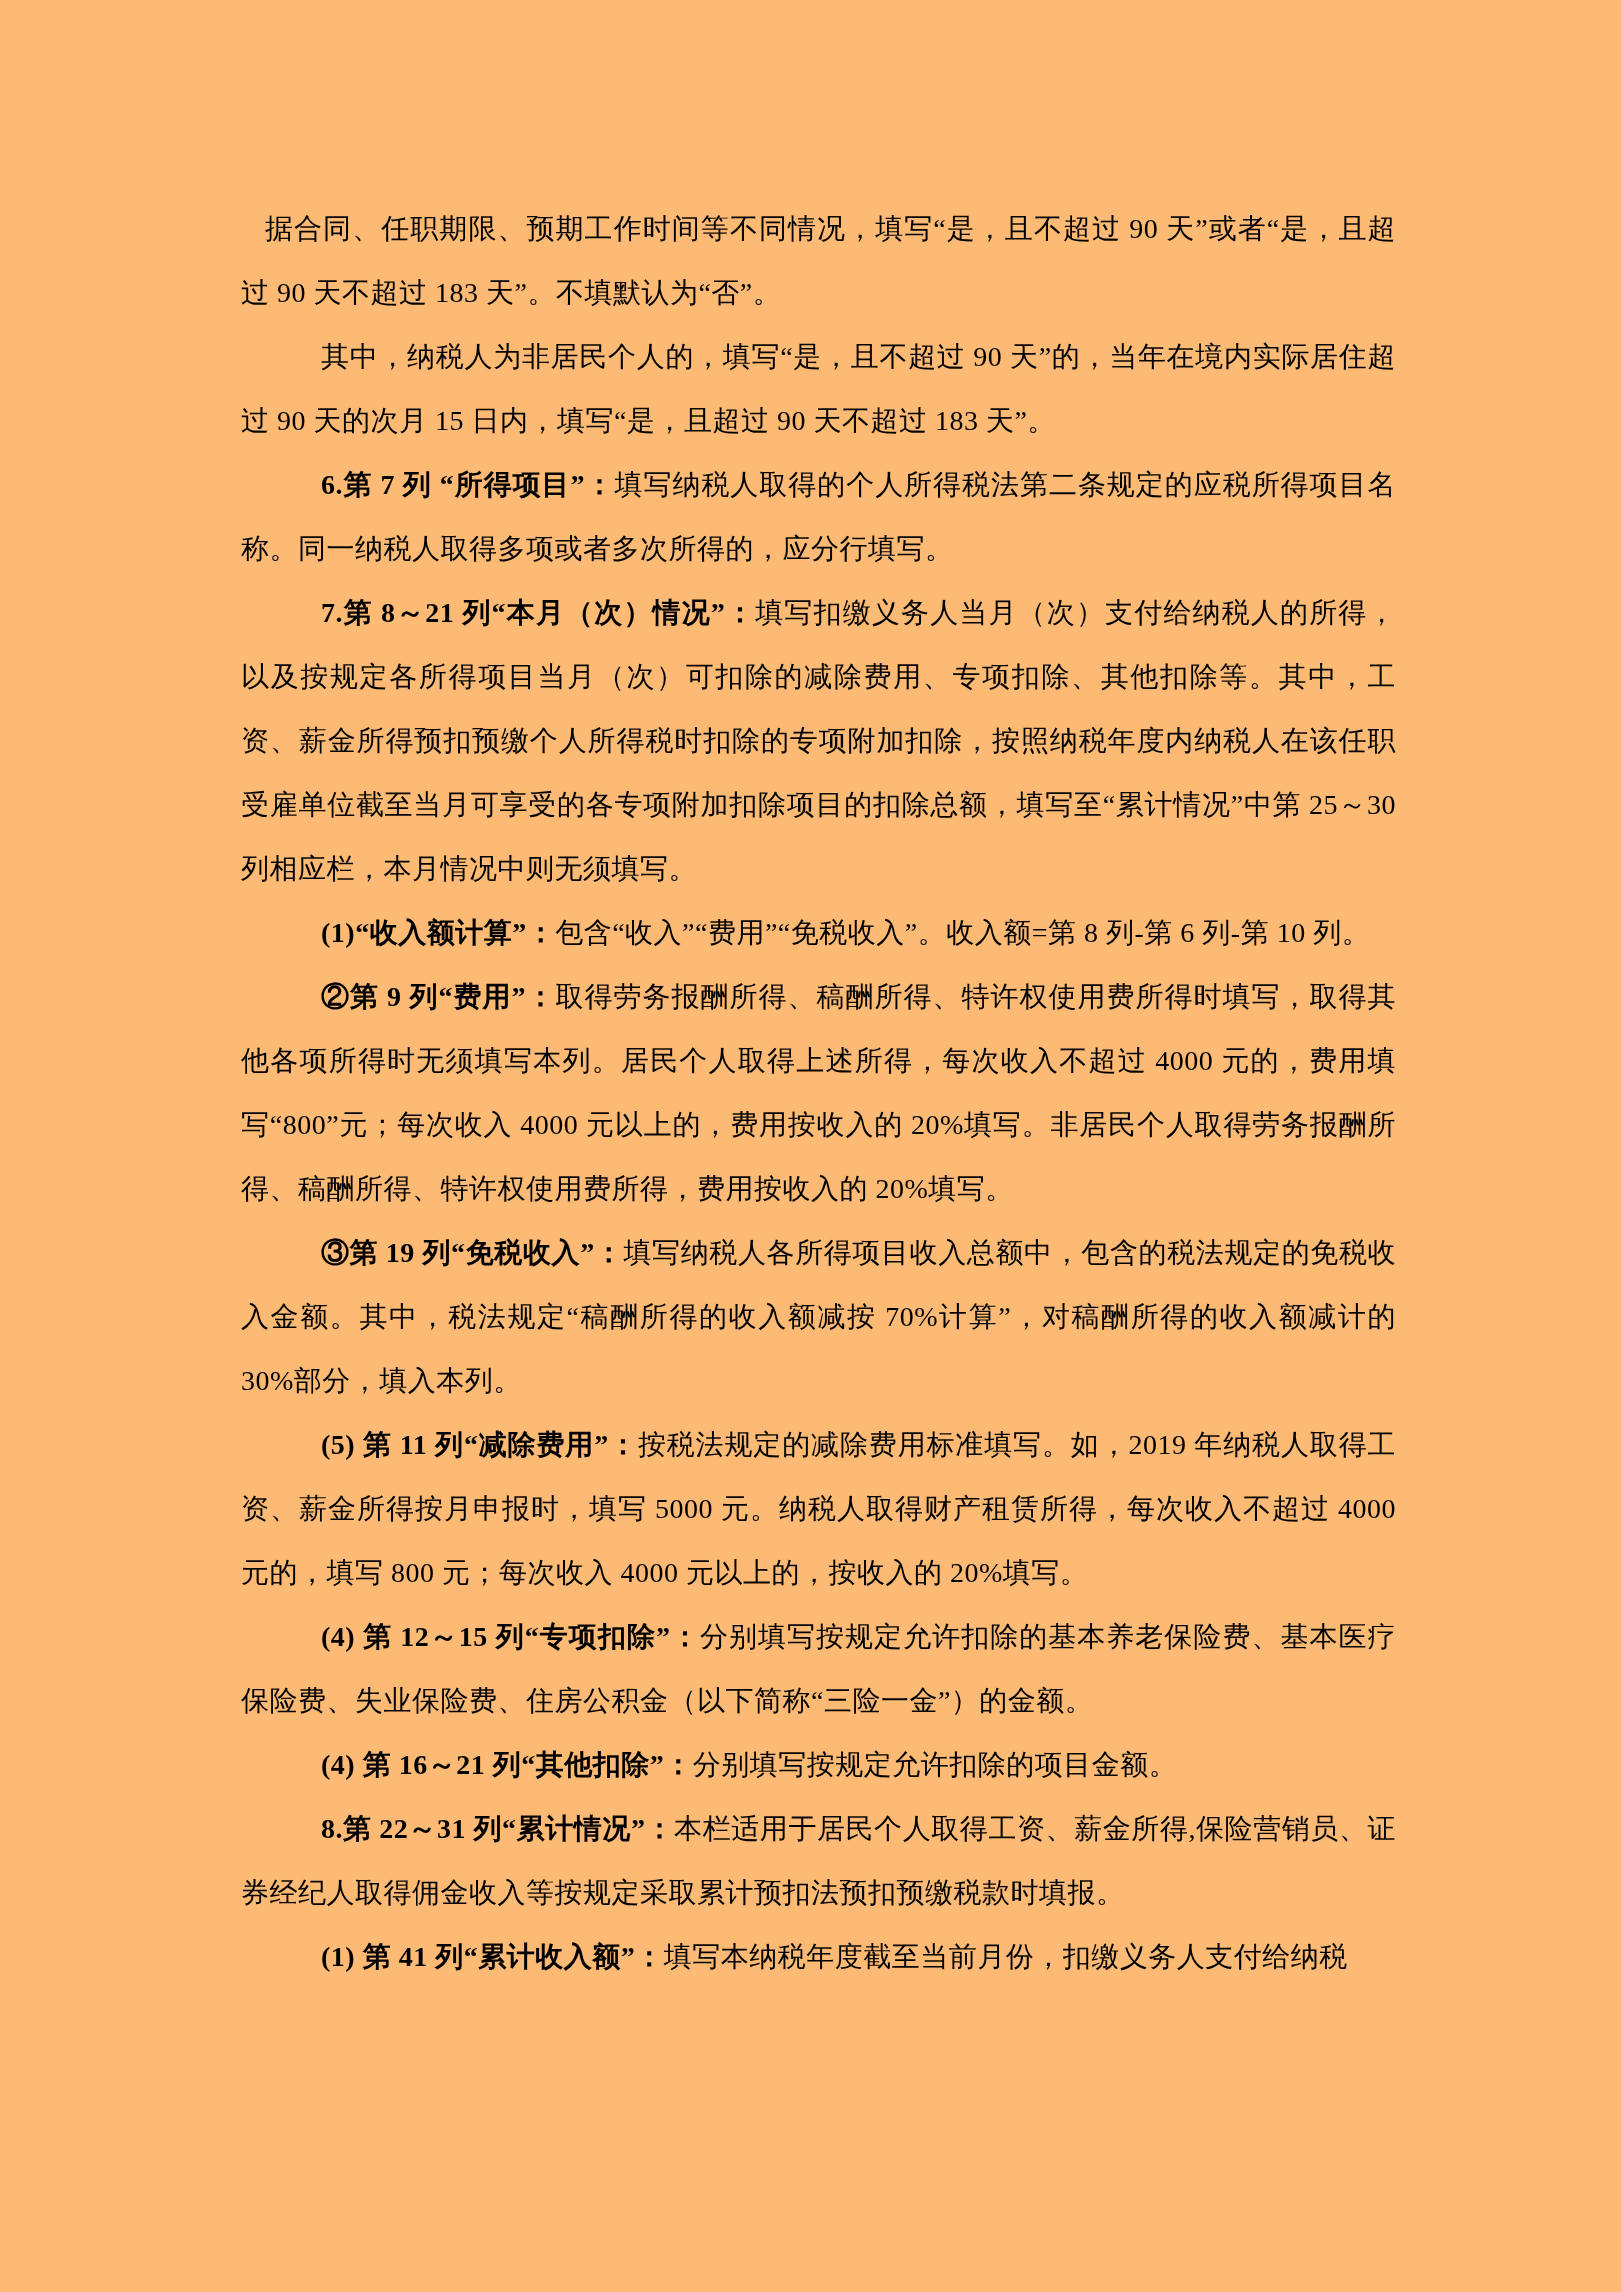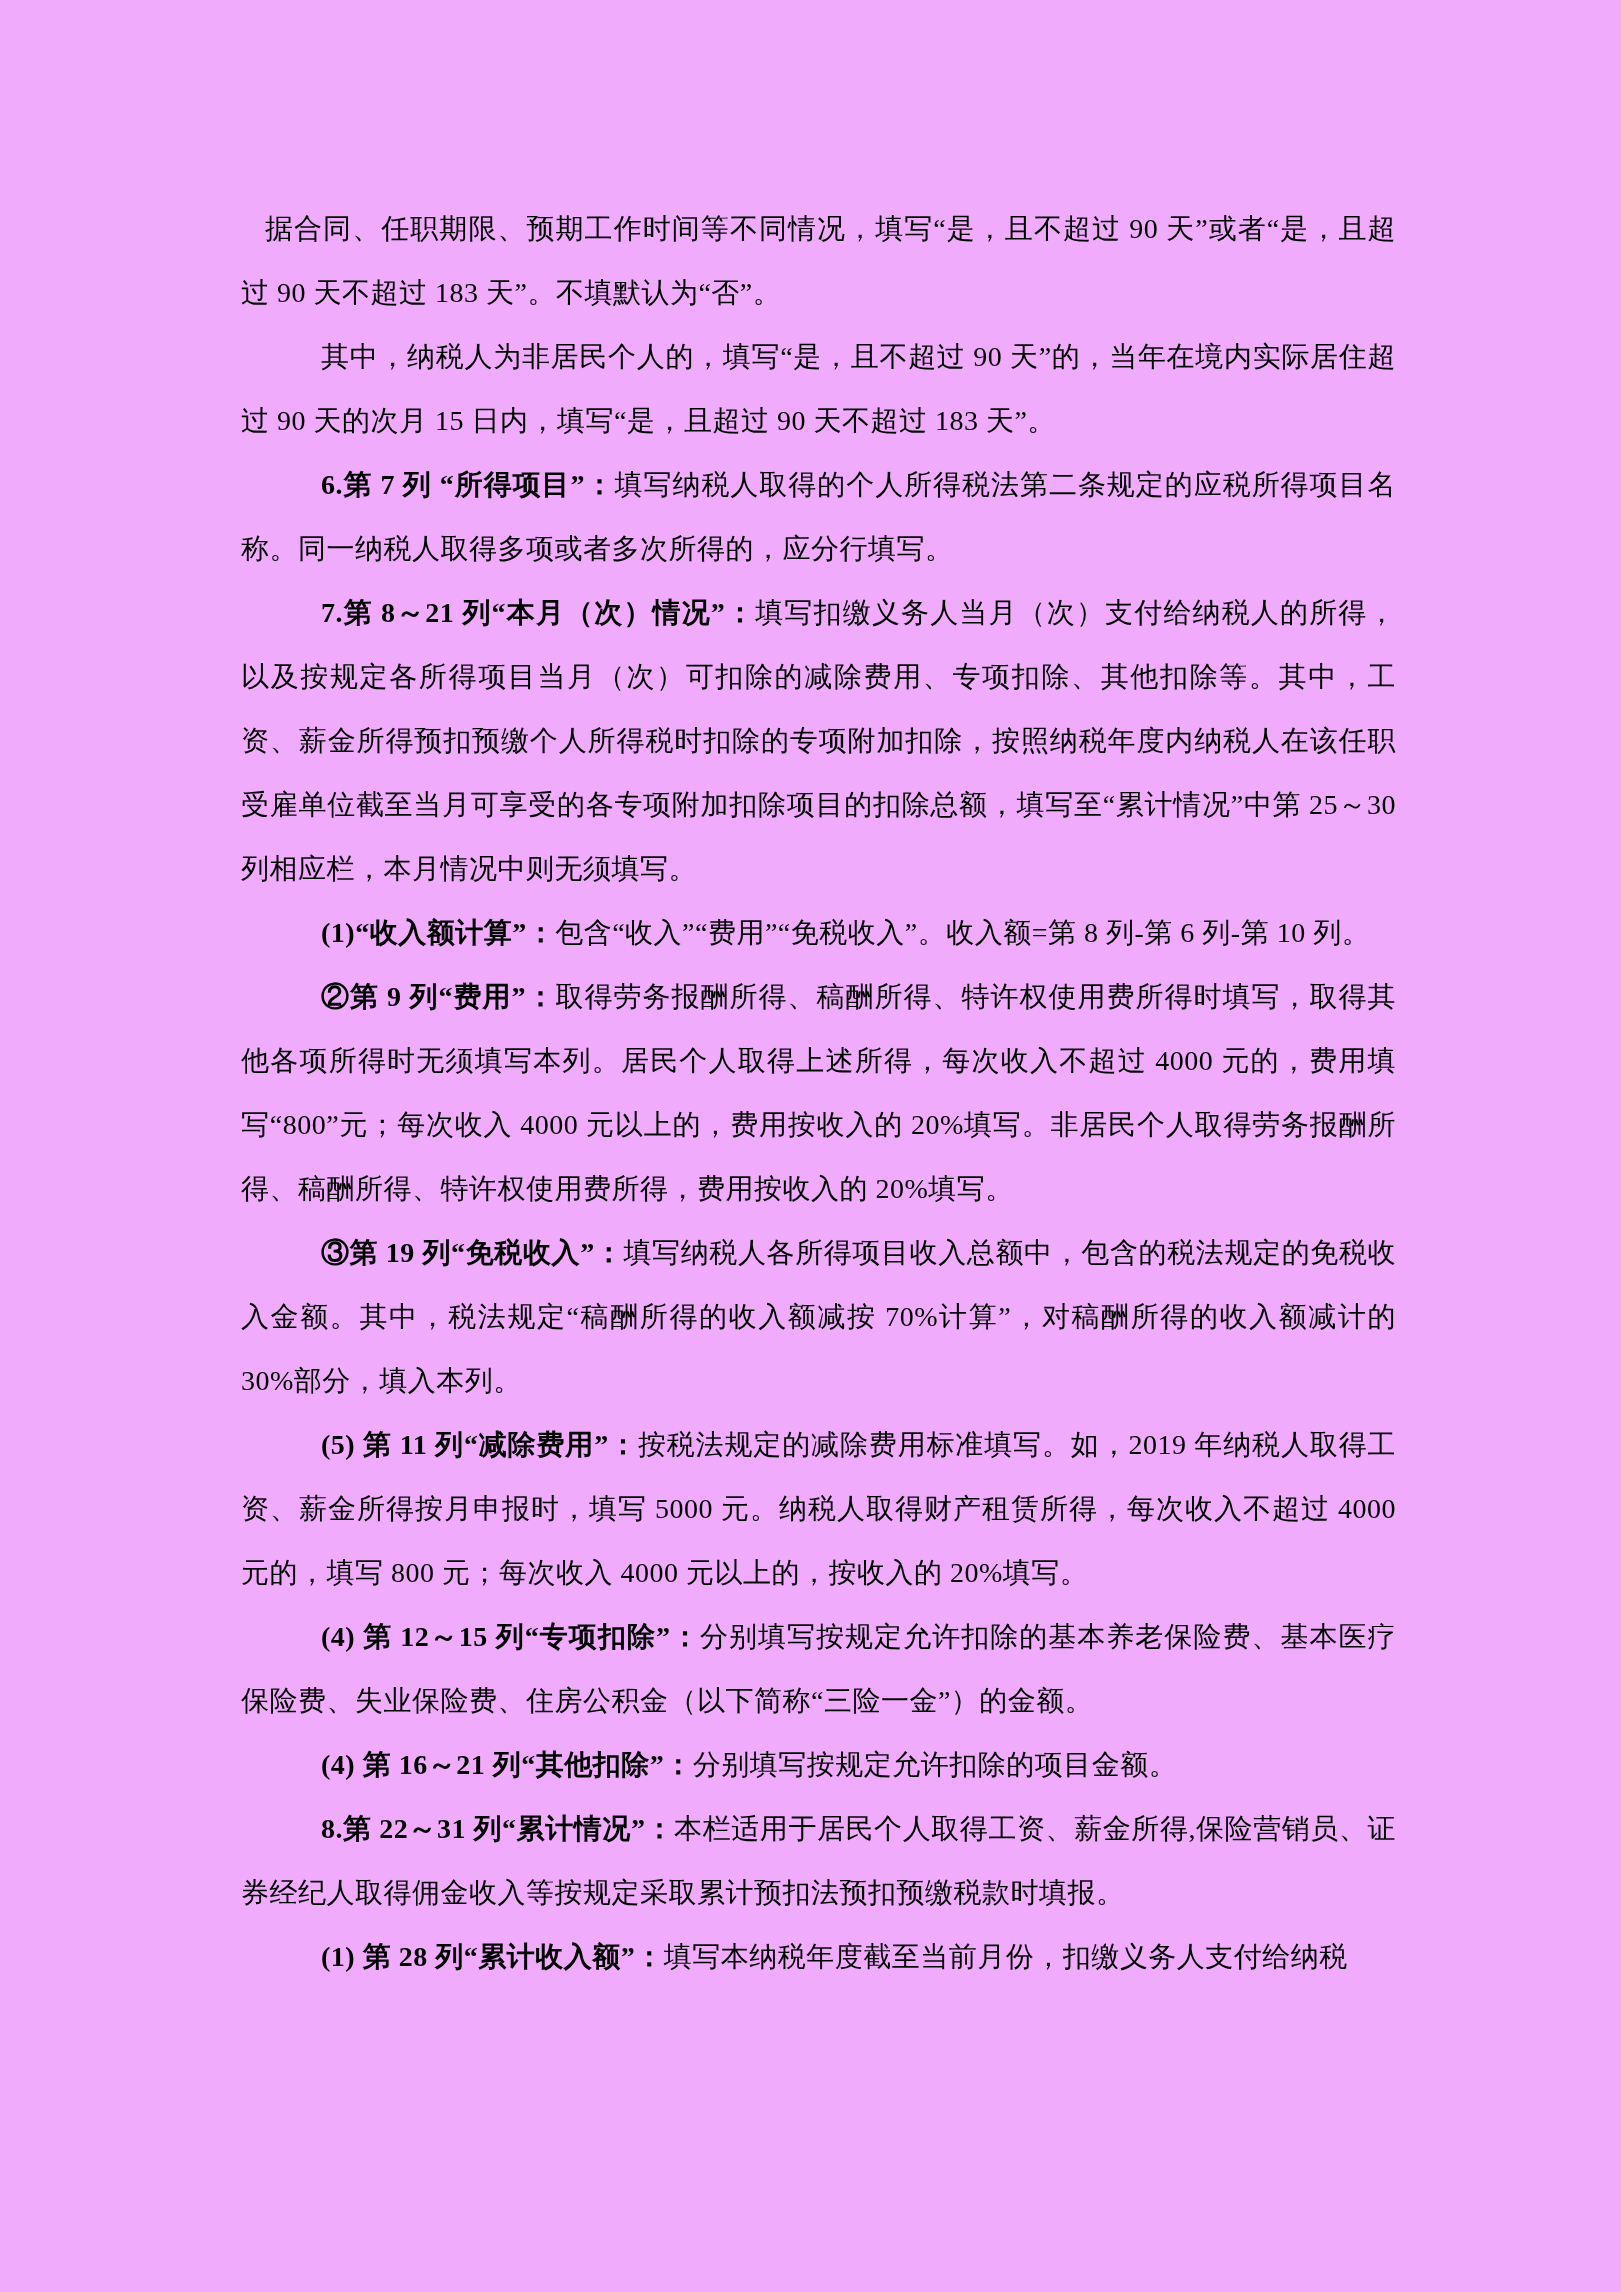--- a/index.html
+++ b/index.html
@@ -1,20 +1,20 @@
 <!DOCTYPE html>
 <html><head>
 <meta charset="utf-8">
 <style>
   html, body { margin: 0; padding: 0; background: #e8e8e8; }
   .page {
     position: relative;
     width: 1621px;
     height: 2293px;
-    background: #f0abfc;
+    background: #fdba74;
     overflow: hidden;
     margin: 0 auto;
   }
   .textblock {
     position: absolute;
     left: 241px;
     top: 197px;
     width: 1155px;
     font-family: "Liberation Serif", "DejaVu Serif", serif;
     font-size: 28px;
@@ -56,17 +56,17 @@
     <p class="para"><b class="lead">③第 19 列“免税收入”：</b><span>填写纳税人各所得项目收入总额中，包含的税法规定的免税收入金额。其中，税法规定“稿酬所得的收入额减按 70%计算”，对稿酬所得的收入额减计的 30%部分，填入本列。</span></p>
 
     <p class="para"><b class="lead">(5) 第 11 列“减除费用”：</b><span>按税法规定的减除费用标准填写。如，2019 年纳税人取得工资、薪金所得按月申报时，填写 5000 元。纳税人取得财产租赁所得，每次收入不超过 4000 元的，填写 800 元；每次收入 4000 元以上的，按收入的 20%填写。</span></p>
 
     <p class="para"><b class="lead">(4) 第 12～15 列“专项扣除”：</b><span>分别填写按规定允许扣除的基本养老保险费、基本医疗保险费、失业保险费、住房公积金（以下简称“三险一金”）的金额。</span></p>
 
     <p class="para"><b class="lead">(4) 第 16～21 列“其他扣除”：</b><span>分别填写按规定允许扣除的项目金额。</span></p>
 
     <p class="para"><b class="lead">8.第 22～31 列“累计情况”：</b><span>本栏适用于居民个人取得工资、薪金所得,保险营销员、证券经纪人取得佣金收入等按规定采取累计预扣法预扣预缴税款时填报。</span></p>
 
-    <p class="para"><b class="lead">(1) 第 28 列“累计收入额”：</b><span>填写本纳税年度截至当前月份，扣缴义务人支付给纳税</span></p>
+    <p class="para"><b class="lead">(1) 第 41 列“累计收入额”：</b><span>填写本纳税年度截至当前月份，扣缴义务人支付给纳税</span></p>
 
   </div>
 </div>
 
 
 </body></html>

